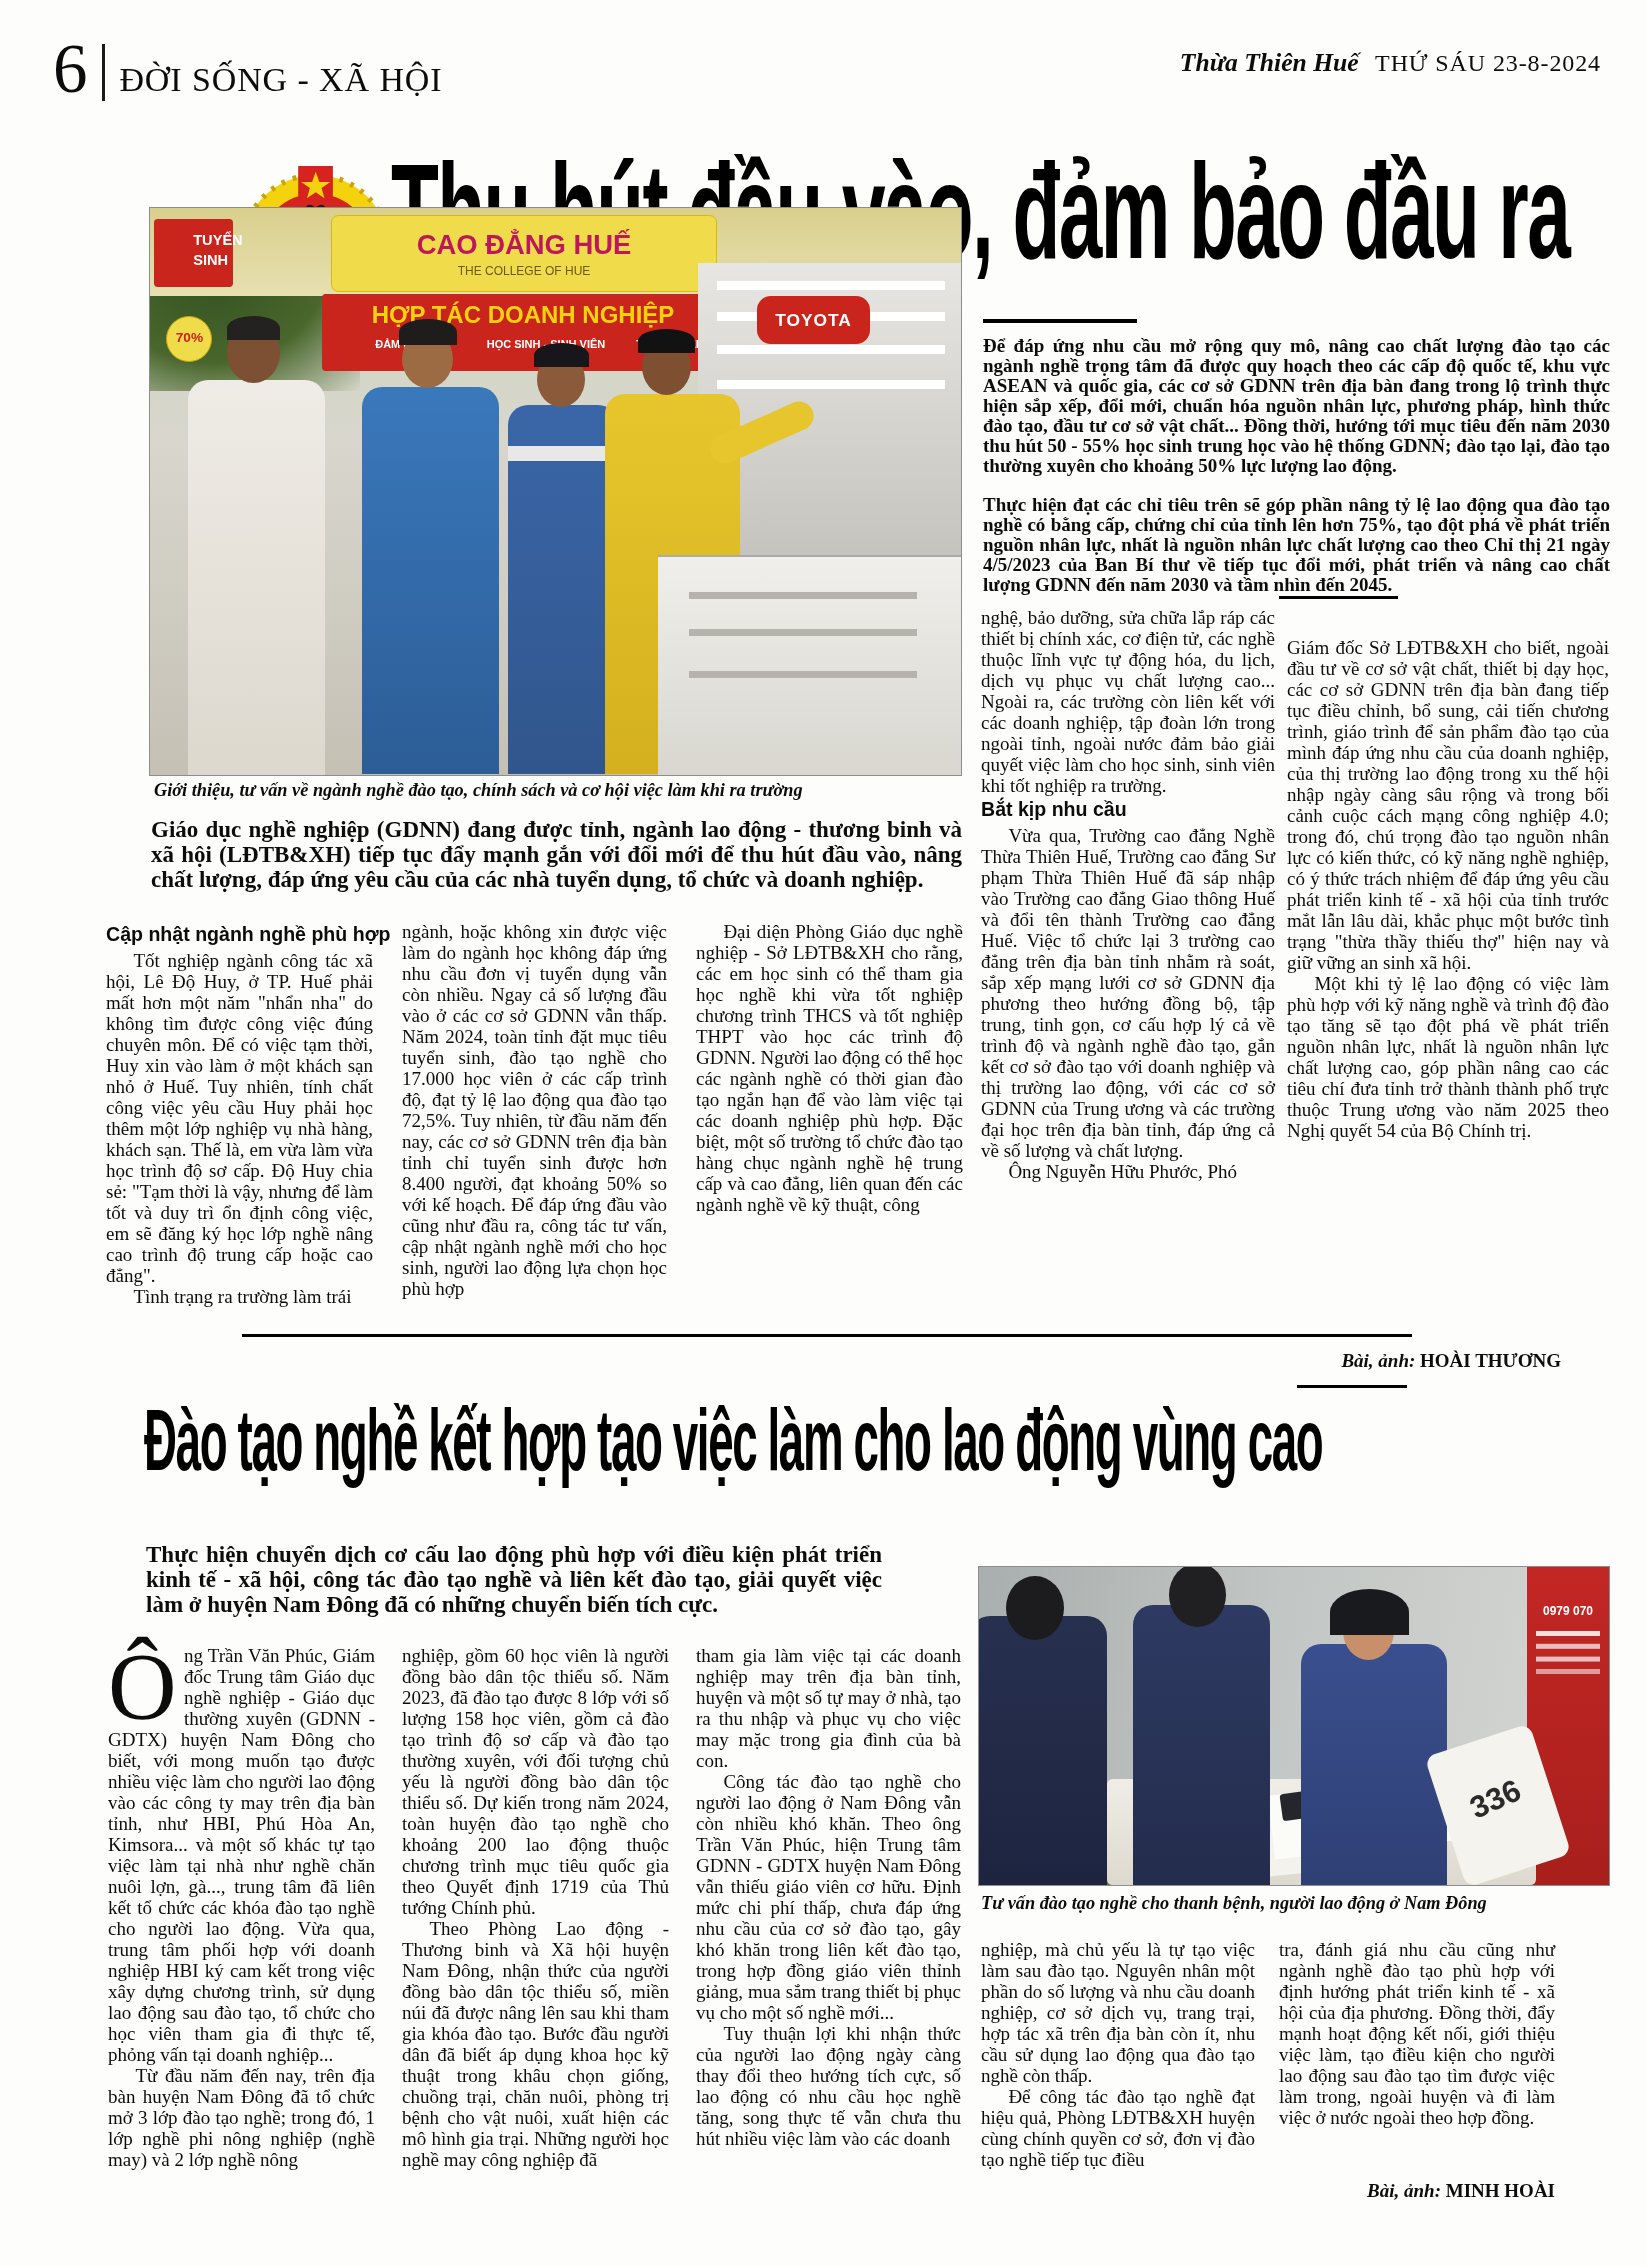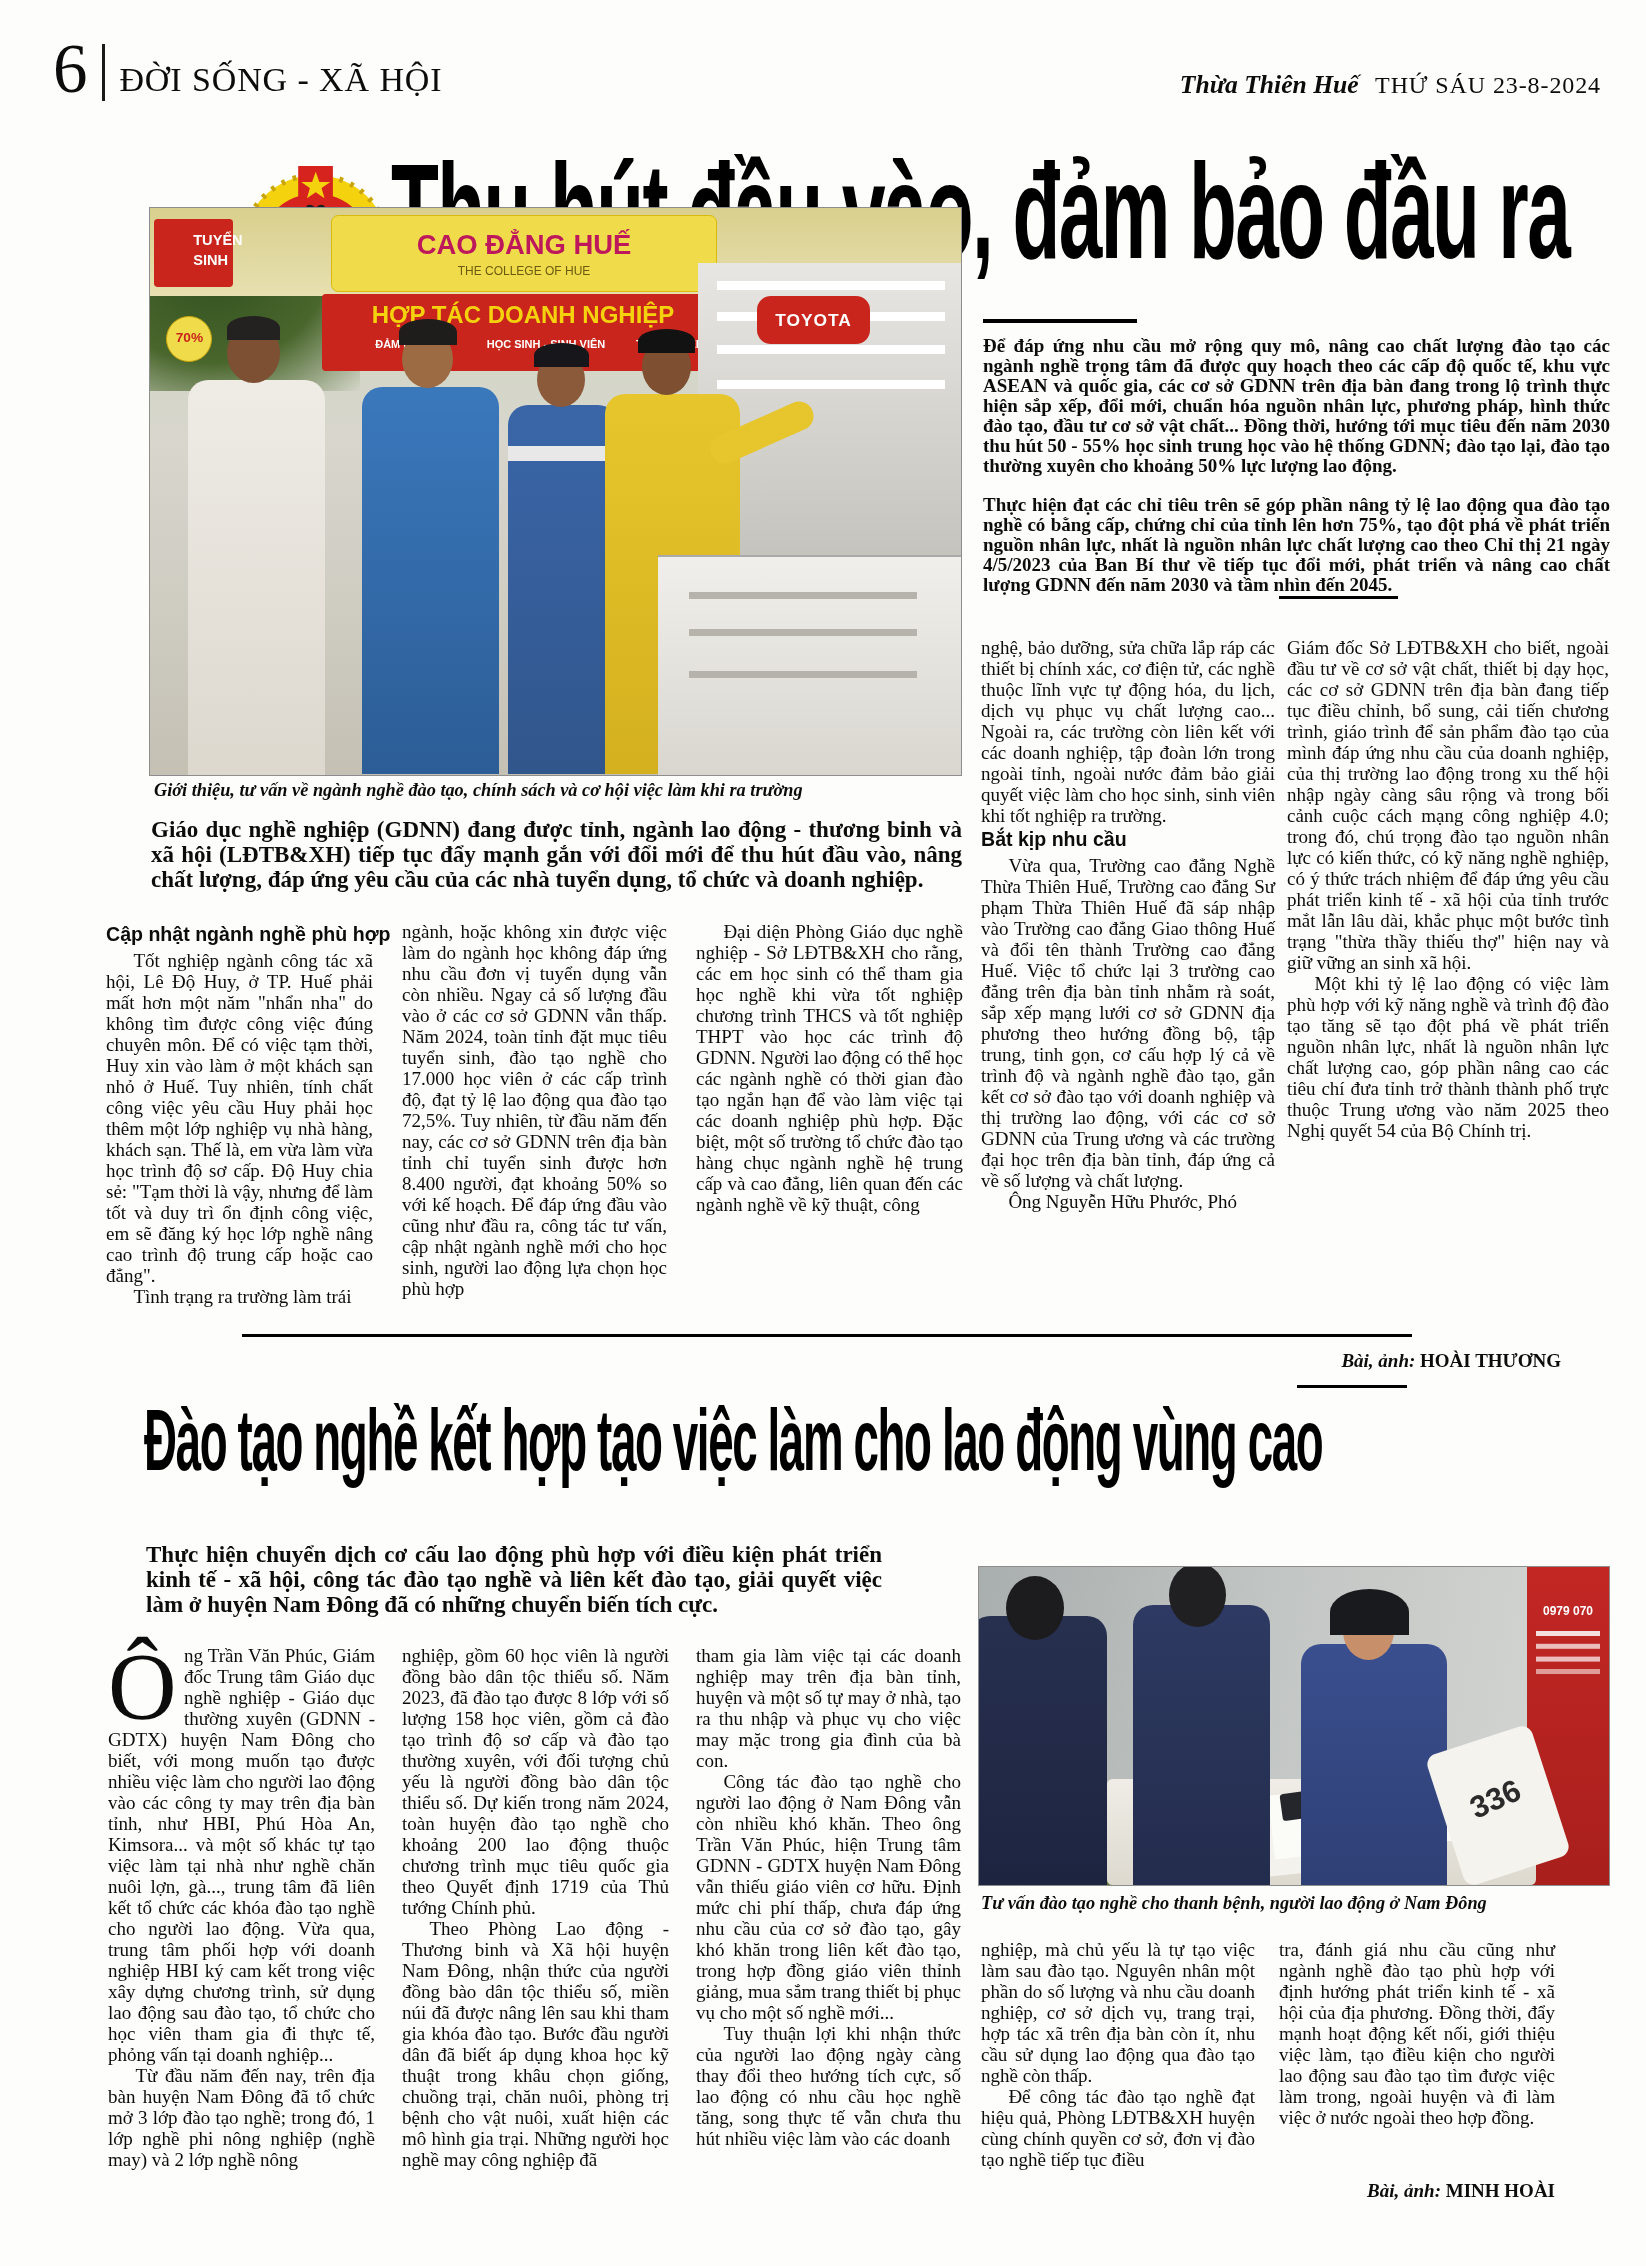--- a/index.html
+++ b/index.html
@@ -41,21 +41,21 @@
   .ptxt{font-family:"Liberation Sans",sans-serif;font-weight:bold;text-align:center;}
 </style>
 </head>
 <body>
 
 <div class="abs" style="left:53px;top:37px;display:flex;align-items:flex-end;gap:14.6px;">
   <div class="pagenum">6</div>
   <div class="hbar" style="height:57px;"></div>
   <div class="section" style="padding-bottom:1.8px;">ĐỜI SỐNG - XÃ HỘI</div>
 </div>
-<div class="abs" style="right:46px;top:70px;display:flex;align-items:baseline;gap:16.4px;">
+<div class="abs" style="right:46px;top:48px;display:flex;align-items:baseline;gap:16.4px;">
   <div class="masthead">Thừa Thiên Huế</div>
   <div class="pdate">THỨ SÁU 23-8-2024</div>
 </div>
 
 <div class="abs" style="left:236px;top:166px;width:160px;height:157px;">
   <svg width="160" height="157" viewBox="0 0 175 172">
     <circle cx="87" cy="90" r="80" fill="#f5d20e"></circle>
     <circle cx="87" cy="90" r="80" fill="none" stroke="#caa50a" stroke-width="6" stroke-dasharray="4 9"></circle>
     <circle cx="87" cy="92" r="62" fill="#d7231d"></circle>
     <rect x="68" y="0" width="38" height="34" fill="#d7231d"></rect>
@@ -139,21 +139,21 @@
     <div class="subhead">Cập nhật ngành nghề phù hợp</div>
     <p>Tốt nghiệp ngành công tác xã hội, Lê Độ Huy, ở TP. Huế phải mất hơn một năm "nhẩn nha" do không tìm được công việc đúng chuyên môn. Để có việc tạm thời, Huy xin vào làm ở một khách sạn nhỏ ở Huế. Tuy nhiên, tính chất công việc yêu cầu Huy phải học thêm một lớp nghiệp vụ nhà hàng, khách sạn. Thế là, em vừa làm vừa học trình độ sơ cấp. Độ Huy chia sẻ: "Tạm thời là vậy, nhưng để làm tốt và duy trì ổn định công việc, em sẽ đăng ký học lớp nghề nâng cao trình độ trung cấp hoặc cao đẳng".</p>
     <p>Tình trạng ra trường làm trái</p>
   </div>
 <div class="abs col" style="left:402px;top:921px;width:265px;">
     <p class="cont">ngành, hoặc không xin được việc làm do ngành học không đáp ứng nhu cầu đơn vị tuyển dụng vẫn còn nhiều. Ngay cả số lượng đầu vào ở các cơ sở GDNN vẫn thấp. Năm 2024, toàn tỉnh đặt mục tiêu tuyển sinh, đào tạo nghề cho 17.000 học viên ở các cấp trình độ, đạt tỷ lệ lao động qua đào tạo 72,5%. Tuy nhiên, từ đầu năm đến nay, các cơ sở GDNN trên địa bàn tỉnh chỉ tuyển sinh được hơn 8.400 người, đạt khoảng 50% so với kế hoạch. Để đáp ứng đầu vào cũng như đầu ra, công tác tư vấn, cập nhật ngành nghề mới cho học sinh, người lao động lựa chọn học phù hợp</p>
   </div>
 <div class="abs col" style="left:696px;top:921px;width:267px;">
     <p>Đại diện Phòng Giáo dục nghề nghiệp - Sở LĐTB&amp;XH cho rằng, các em học sinh có thể tham gia học nghề khi vừa tốt nghiệp chương trình THCS và tốt nghiệp THPT vào học các trình độ GDNN. Người lao động có thể học các ngành nghề có thời gian đào tạo ngắn hạn để vào làm việc tại các doanh nghiệp phù hợp. Đặc biệt, một số trường tổ chức đào tạo hàng chục ngành nghề hệ trung cấp và cao đẳng, liên quan đến các ngành nghề về kỹ thuật, công</p>
   </div>
-<div class="abs col" style="left:981px;top:637px;width:294px;">
+<div class="abs col" style="left:981px;top:607px;width:294px;">
     <p class="cont">nghệ, bảo dưỡng, sửa chữa lắp ráp các thiết bị chính xác, cơ điện tử, các nghề thuộc lĩnh vực tự động hóa, du lịch, dịch vụ phục vụ chất lượng cao... Ngoài ra, các trường còn liên kết với các doanh nghiệp, tập đoàn lớn trong ngoài tỉnh, ngoài nước đảm bảo giải quyết việc làm cho học sinh, sinh viên khi tốt nghiệp ra trường.</p>
     <div class="subhead">Bắt kịp nhu cầu</div>
     <p>Vừa qua, Trường cao đẳng Nghề Thừa Thiên Huế, Trường cao đẳng Sư phạm Thừa Thiên Huế đã sáp nhập vào Trường cao đẳng Giao thông Huế và đổi tên thành Trường cao đẳng Huế. Việc tổ chức lại 3 trường cao đẳng trên địa bàn tỉnh nhằm rà soát, sắp xếp mạng lưới cơ sở GDNN địa phương theo hướng đồng bộ, tập trung, tinh gọn, cơ cấu hợp lý cả về trình độ và ngành nghề đào tạo, gắn kết cơ sở đào tạo với doanh nghiệp và thị trường lao động, với các cơ sở GDNN của Trung ương và các trường đại học trên địa bàn tỉnh, đáp ứng cả về số lượng và chất lượng.</p>
     <p>Ông Nguyễn Hữu Phước, Phó</p>
   </div>
 <div class="abs col" style="left:1287px;top:637px;width:322px;">
     <p class="cont">Giám đốc Sở LĐTB&amp;XH cho biết, ngoài đầu tư về cơ sở vật chất, thiết bị dạy học, các cơ sở GDNN trên địa bàn đang tiếp tục điều chỉnh, bổ sung, cải tiến chương trình, giáo trình để sản phẩm đào tạo của mình đáp ứng nhu cầu của doanh nghiệp, của thị trường lao động trong xu thế hội nhập ngày càng sâu rộng và trong bối cảnh cuộc cách mạng công nghiệp 4.0; trong đó, chú trọng đào tạo nguồn nhân lực có kiến thức, có kỹ năng nghề nghiệp, có ý thức trách nhiệm để đáp ứng yêu cầu phát triển kinh tế - xã hội của tỉnh trước mắt lẫn lâu dài, khắc phục một bước tình trạng "thừa thầy thiếu thợ" hiện nay và giữ vững an sinh xã hội.</p>
     <p>Một khi tỷ lệ lao động có việc làm phù hợp với kỹ năng nghề và trình độ đào tạo tăng sẽ tạo đột phá về phát triển nguồn nhân lực, nhất là nguồn nhân lực chất lượng cao, góp phần nâng cao các tiêu chí đưa tỉnh trở thành thành phố trực thuộc Trung ương vào năm 2025 theo Nghị quyết 54 của Bộ Chính trị.</p>
   </div>
 <div class="abs byline" style="left:1287px;top:1350px;width:274px;">

